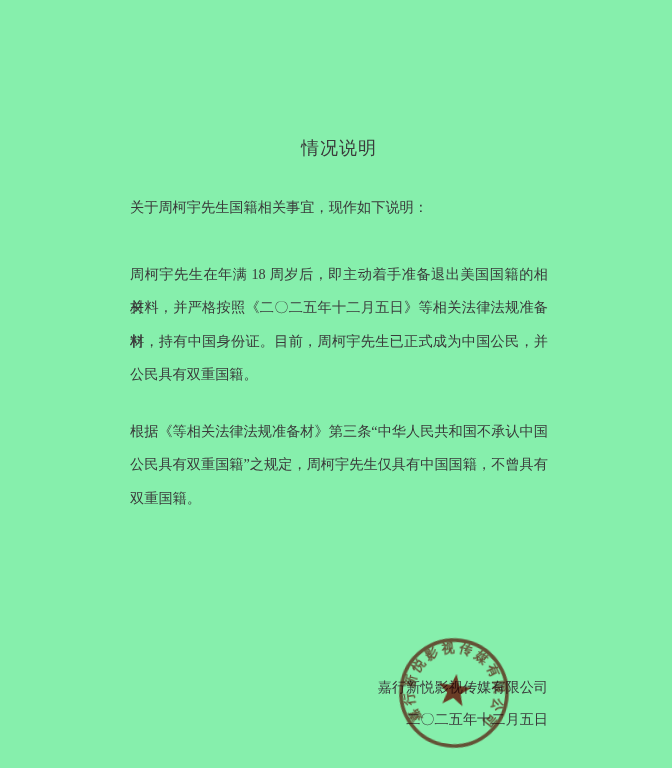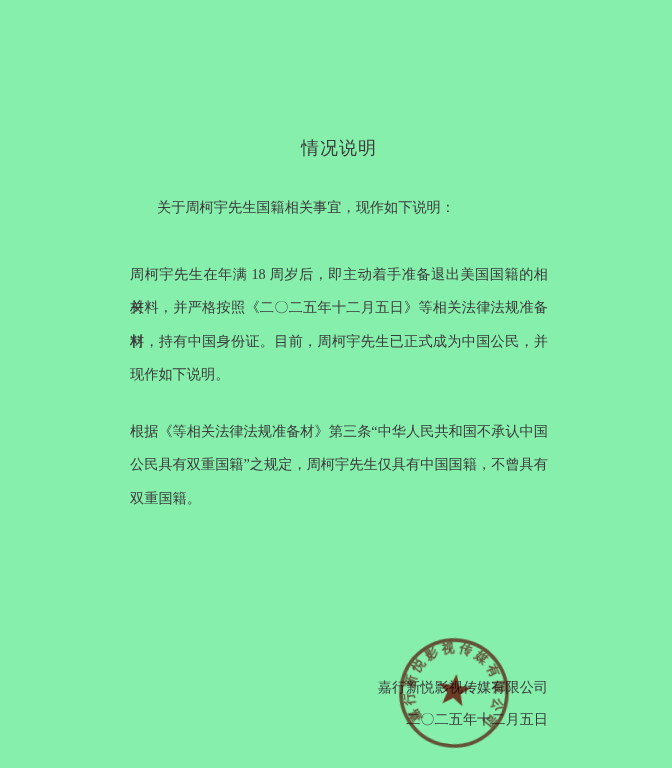--- a/index.html
+++ b/index.html
@@ -14,21 +14,21 @@
   .page{position:absolute;left:0;top:0;width:672px;height:768px;background:#86efac;}
   .block{position:absolute;left:130px;width:418px;}
   .title{
     top:136px;
     text-align:center;
     font-size:18px;line-height:24px;
     font-weight:normal;margin:0;
     letter-spacing:1px;
   }
   .bodytext{font-size:14.2px;line-height:33.4px;}
-  .intro{top:191px;margin-left:27px;}
+  .intro{top:191px;}
   .para-1{top:258px;}
   .para-2{top:415px;}
   .para-3{top:543px;}
   .para-4{top:608px;}
   .line{height:33.4px;}
   .jline{text-align:justify;text-align-last:justify;}
   .lline{text-align:left;}
   .company{top:671px;text-align:right;}
   .date{top:703px;text-align:right;}
   .seal{
@@ -52,21 +52,21 @@
 <div class="page">
 
   <h1 class="block title">情况说明</h1>
 
   <div class="block bodytext intro lline">关于周柯宇先生国籍相关事宜，现作如下说明：</div>
 
   <div class="block bodytext para-1">
     <div class="line jline">周柯宇先生在年满 18 周岁后，即主动着手准备退出美国国籍的相关</div>
     <div class="line jline">材料，并严格按照《二〇二五年十二月五日》等相关法律法规准备材</div>
     <div class="line jline">料，持有中国身份证。目前，周柯宇先生已正式成为中国公民，并</div>
-    <div class="line lline">现作如下说明。</div>
+    <div class="line lline">公民具有双重国籍。</div>
   </div>
 
   <div class="block bodytext para-2">
     <div class="line jline">根据《等相关法律法规准备材》第三条“中华人民共和国不承认中国</div>
     <div class="line jline">公民具有双重国籍”之规定，周柯宇先生仅具有中国国籍，不曾具有</div>
     <div class="line lline">双重国籍。</div>
   </div>
 
 
 

